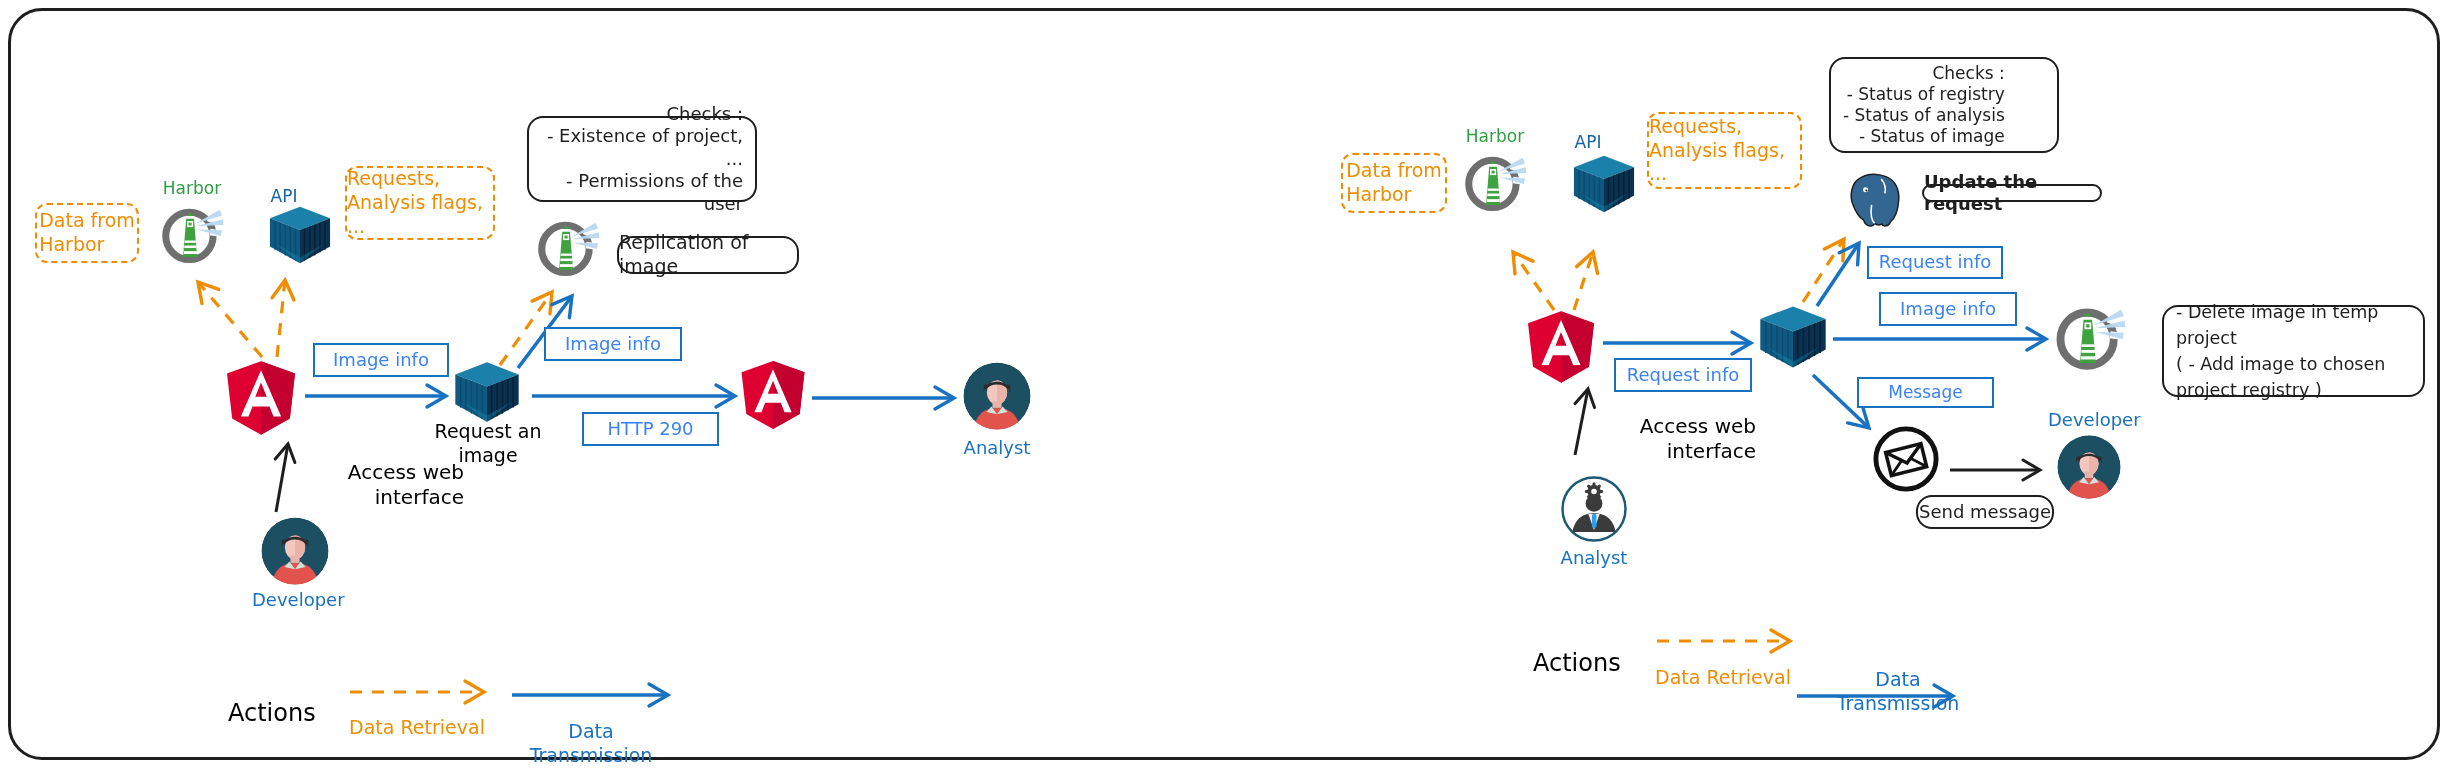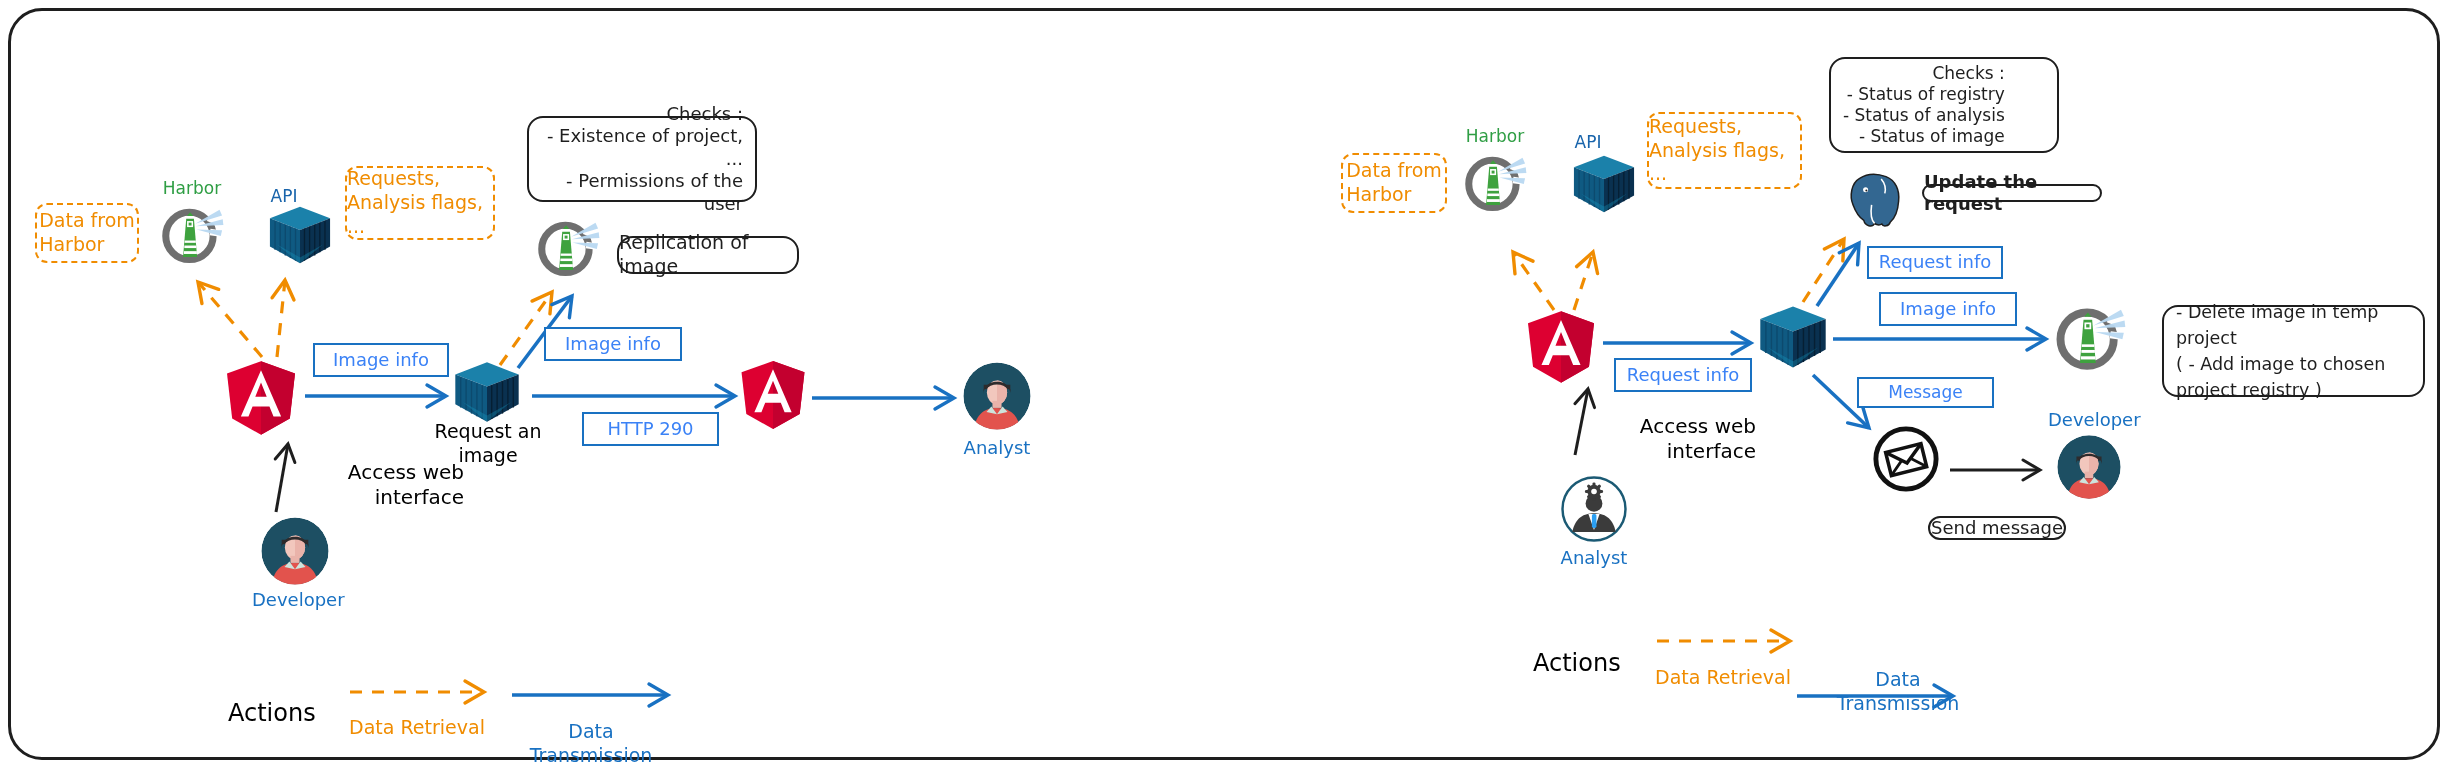--- a/index.html
+++ b/index.html
@@ -296,21 +296,21 @@
 
   <svg class="icon" style="left:1871px;top:424px;width:70px;height:70px;">
       <use href="#sym-mail"></use>
     </svg>
 
   <div class="txt center blue" style="left:2048px;top:409px;width:86px;font-size:18px;">Developer</div>
   <svg class="icon" style="left:2054px;top:434px;width:70px;height:66px;">
       <use href="#sym-avatar-photo"></use>
     </svg>
 
-  <div class="box solid-black" style="left:1916px;top:516px;width:138px;height:24px;font-size:18px;margin-left:12px;">Send message</div>
+  <div class="box solid-black" style="left:1916px;top:495px;width:138px;height:34px;font-size:18px;">Send message</div>
 
   <div class="txt pre black" style="left:1616px;top:414px;width:140px;font-size:20px;">Access web
 interface</div>
 
   <svg class="icon" style="left:1559px;top:474px;width:70px;height:70px;">
       <use href="#sym-avatar-gear"></use>
     </svg>
   <div class="txt center blue" style="left:1559px;top:547px;width:70px;font-size:18px;">Analyst</div>
 
   <div class="txt black" style="left:1533px;top:648px;font-size:24px;">Actions</div>

